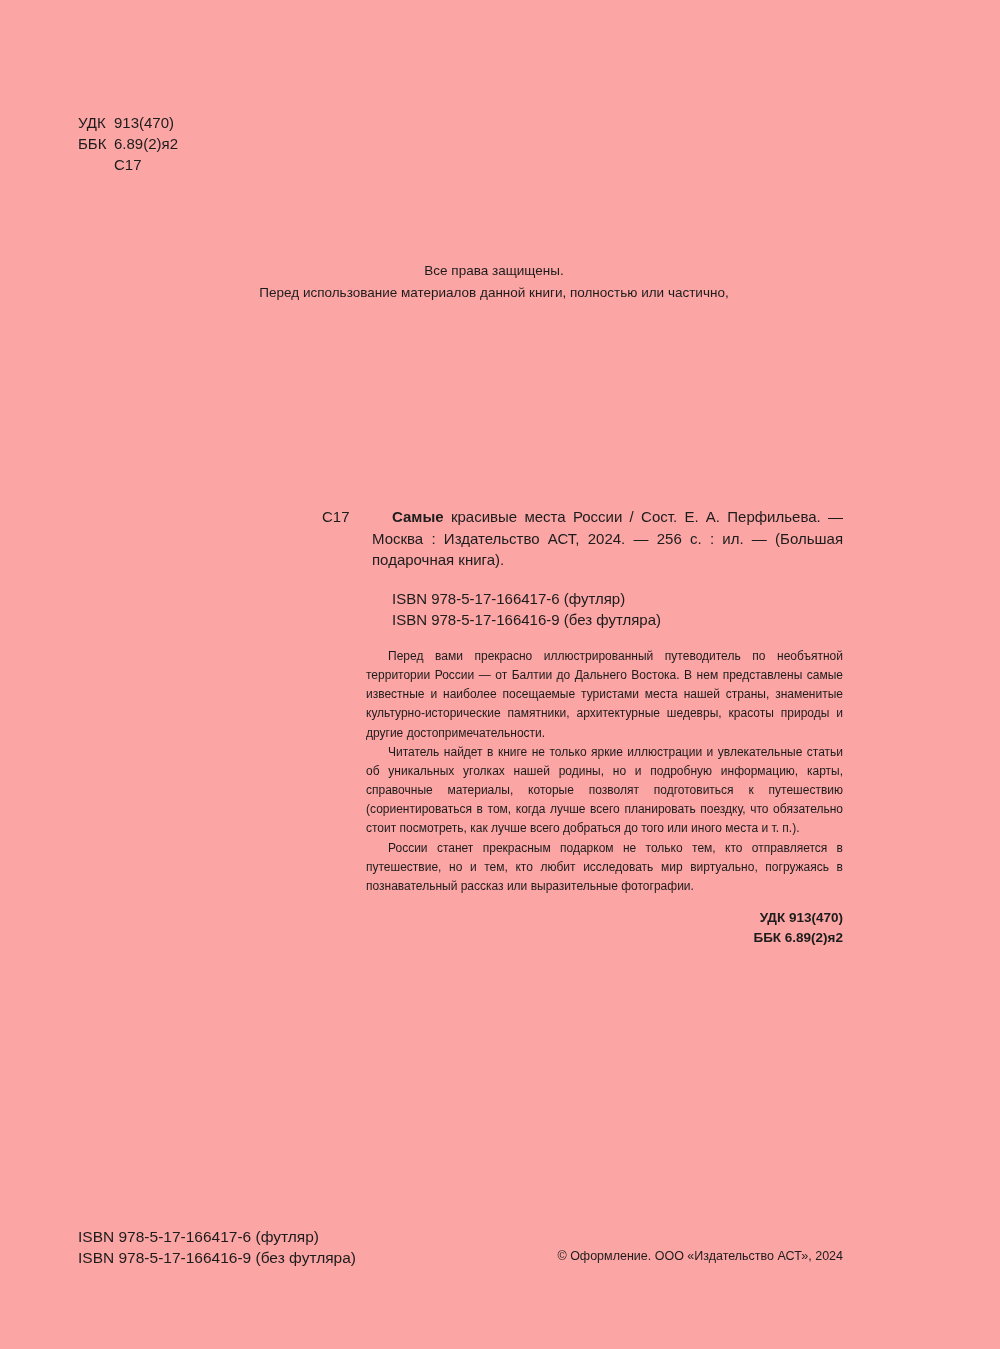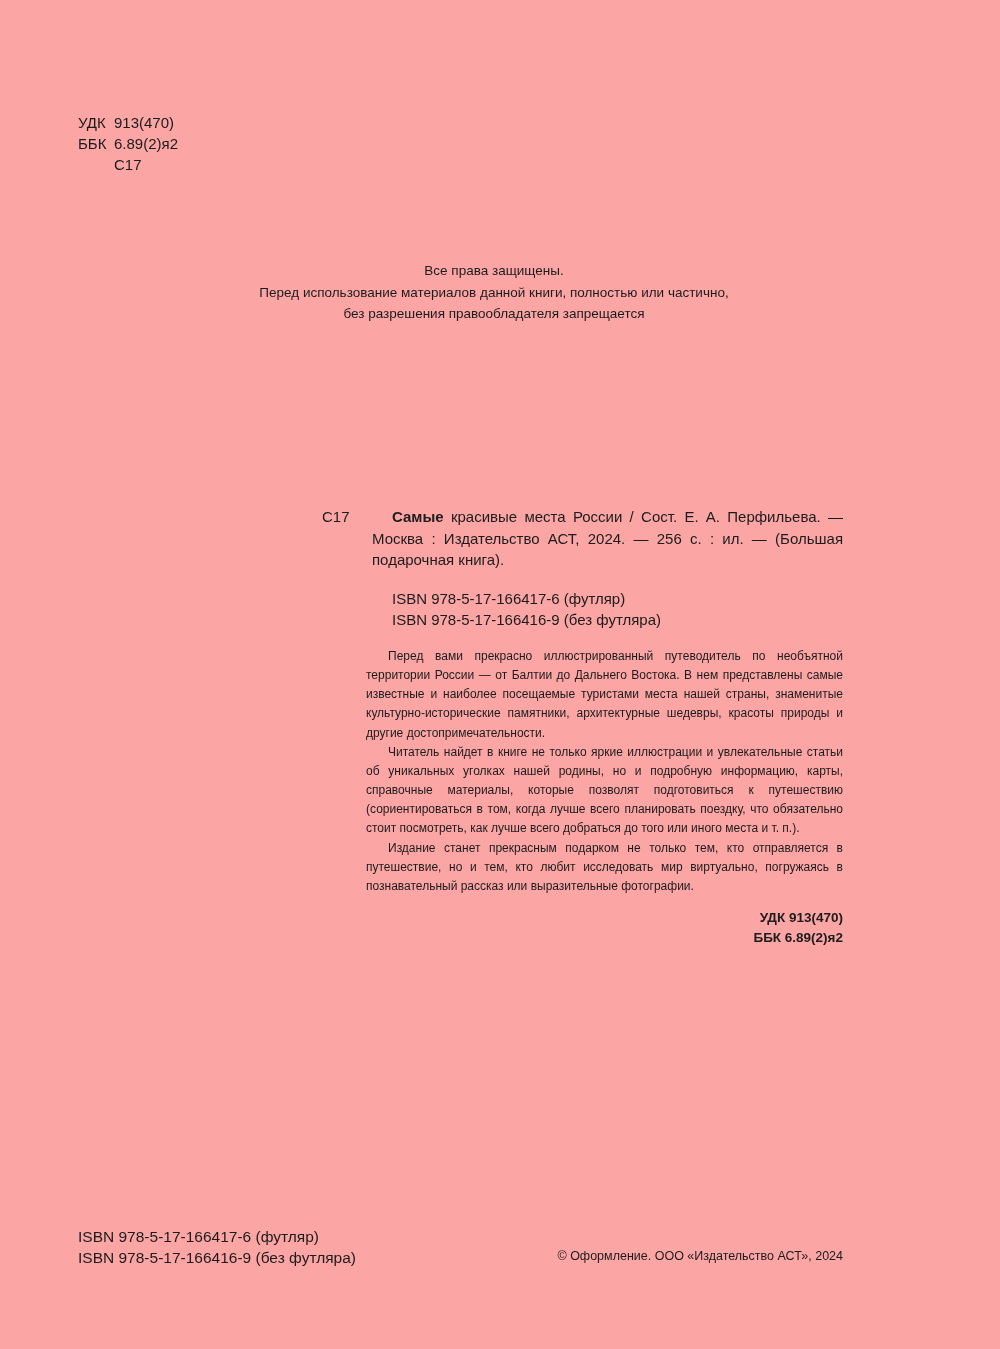--- a/index.html
+++ b/index.html
@@ -123,37 +123,36 @@
     <div class="row">
       <span class="lbl">ББК</span>
       <span>6.89(2)я2</span>
     </div>
     <div class="code-row">С17</div>
   </div>
 
   <div class="rights">
     <div>Все права защищены.</div>
     <div>Перед использование материалов данной книги, полностью или частично,</div>
-    <div>без разрешения правообладателя запрещается</div>
   </div>
 
   <div class="card">
     <div class="card-code">С17</div>
     <div class="card-text"><b>Самые</b><span> красивые места России / Сост. Е. А. Перфильева. — Москва : Издательство АСТ, 2024. — 256 с. : ил. — (Большая подарочная книга).</span></div>
   </div>
 
   <div class="isbn-mid">
     <div>ISBN 978-5-17-166417-6 (футляр)</div>
     <div>ISBN 978-5-17-166416-9 (без футляра)</div>
   </div>
 
   <div class="annotation">
     <p>Перед вами прекрасно иллюстрированный путеводитель по необъятной территории России — от Балтии до Дальнего Востока. В нем представлены самые известные и наиболее посещаемые туристами места нашей страны, знаменитые культурно-исторические памятники, архитектурные шедевры, красоты природы и другие достопримечательности.</p>
     <p>Читатель найдет в книге не только яркие иллюстрации и увлекательные статьи об уникальных уголках нашей родины, но и подробную информацию, карты, справочные материалы, которые позволят подготовиться к путешествию (сориентироваться в том, когда лучше всего планировать поездку, что обязательно стоит посмотреть, как лучше всего добраться до того или иного места и т. п.).</p>
-    <p>Издание станет прекрасным подарком не только тем, кто отправляется в путешествие, но и тем, кто любит исследовать мир виртуально, погружаясь в познавательный рассказ или выразительные фотографии.</p>
+    <p>России станет прекрасным подарком не только тем, кто отправляется в путешествие, но и тем, кто любит исследовать мир виртуально, погружаясь в познавательный рассказ или выразительные фотографии.</p>
   </div>
 
   <div class="footer-codes">
     <div>УДК 913(470)</div>
     <div>ББК 6.89(2)я2</div>
   </div>
 
   <div class="bottom-isbn">
     <div>ISBN 978-5-17-166417-6 (футляр)</div>
     <div>ISBN 978-5-17-166416-9 (без футляра)</div>

